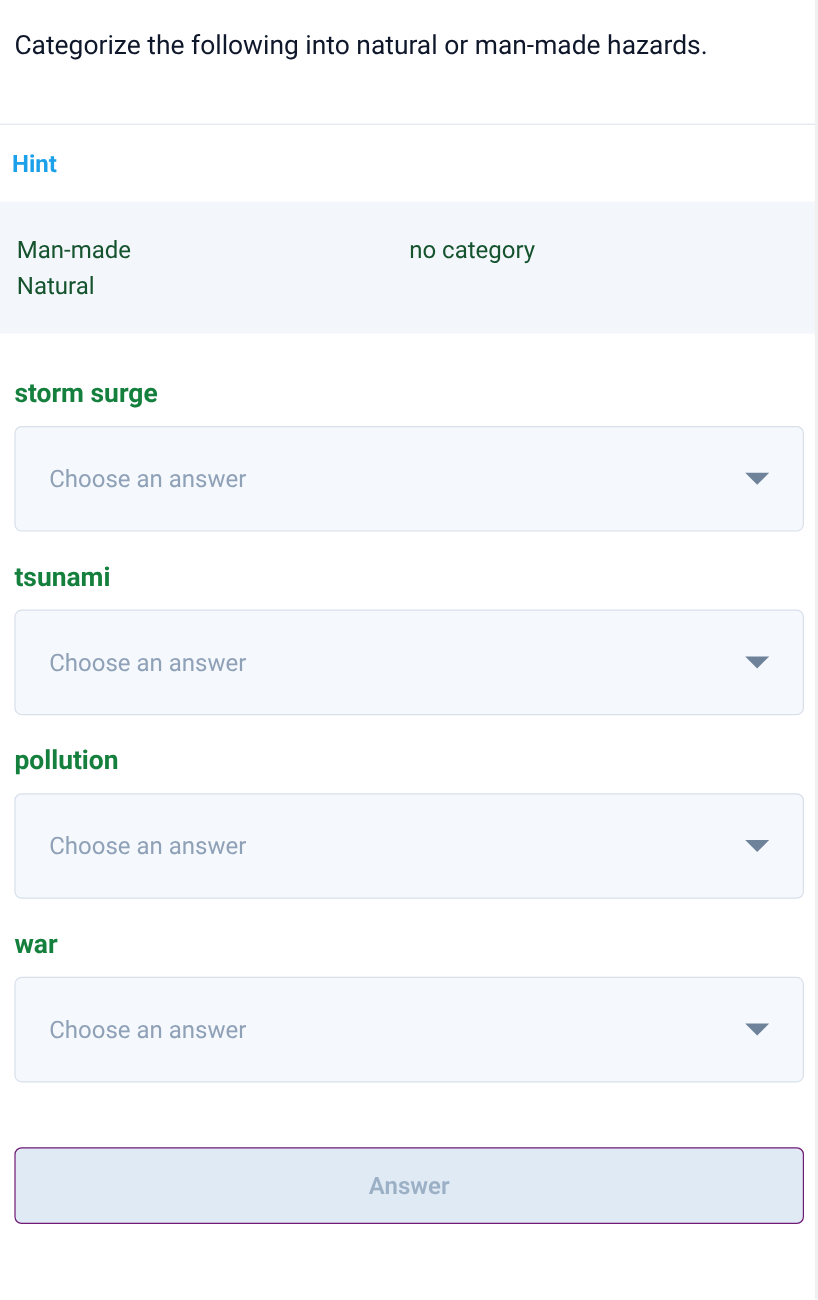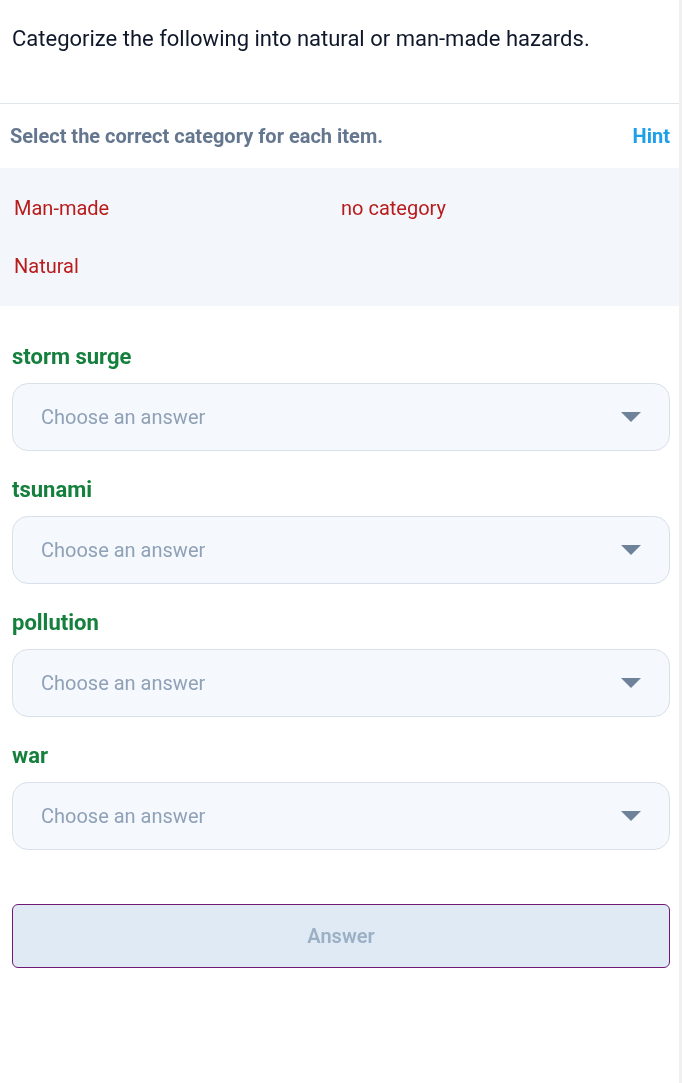--- a/index.html
+++ b/index.html
@@ -49,43 +49,43 @@
   }
   .category-title {
     font-size: 22px;
     font-weight: 500;
     color: #a7b3c5;
     margin-bottom: 24px;
   }
   .category-items {
     display: grid;
     grid-template-columns: 1fr 1fr;
-    row-gap: 34px;
+    row-gap: 6px;
     font-size: 20px;
-    color: #b91c1c;
+    color: #14532d;
     font-weight: 400;
   }
   .items-area {
     padding: 38px 12px 0 12px;
   }
   .item-block {
     margin-bottom: 26px;
   }
   .item-label {
     font-size: 22px;
     font-weight: 700;
     color: #15803d;
     margin-bottom: 14px;
   }
   .dropdown {
     width: 100%;
-    height: 68px;
+    height: 88px;
     background: #f5f8fc;
     border: 1px solid #d8e0ea;
-    border-radius: 16px;
+    border-radius: 6px;
     display: flex;
     align-items: center;
     justify-content: space-between;
     padding: 0 28px;
     cursor: pointer;
   }
   .dropdown-placeholder {
     font-size: 20px;
     color: #8fa1b7;
     font-weight: 400;
@@ -124,21 +124,20 @@
   }
 </style>
 </head>
 <body>
 
 <div class="question-text">Categorize the following into natural or man-made hazards.</div>
 
 <div class="divider"></div>
 
 <div class="instruction-row">
-  <div class="instruction-text">Select the correct category for each item.</div>
   <div class="hint-link">Hint</div>
 </div>
 
 <div class="category-panel">
   <div class="category-items">
     <div>Man-made</div>
     <div>no category</div>
     <div>Natural</div>
   </div>
 </div>

